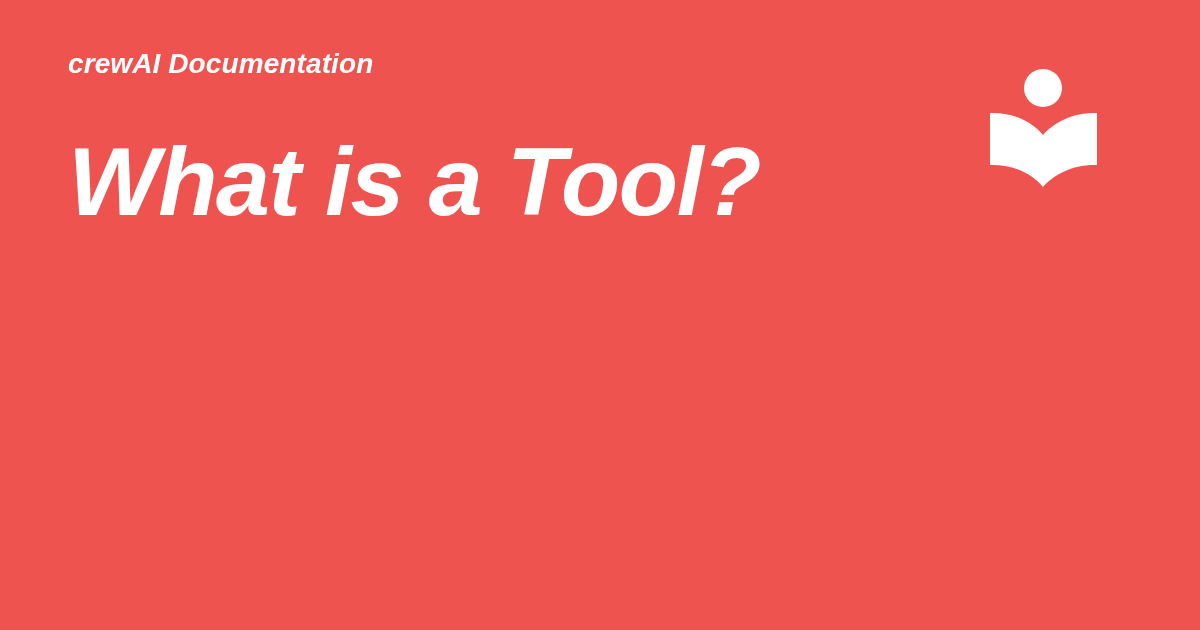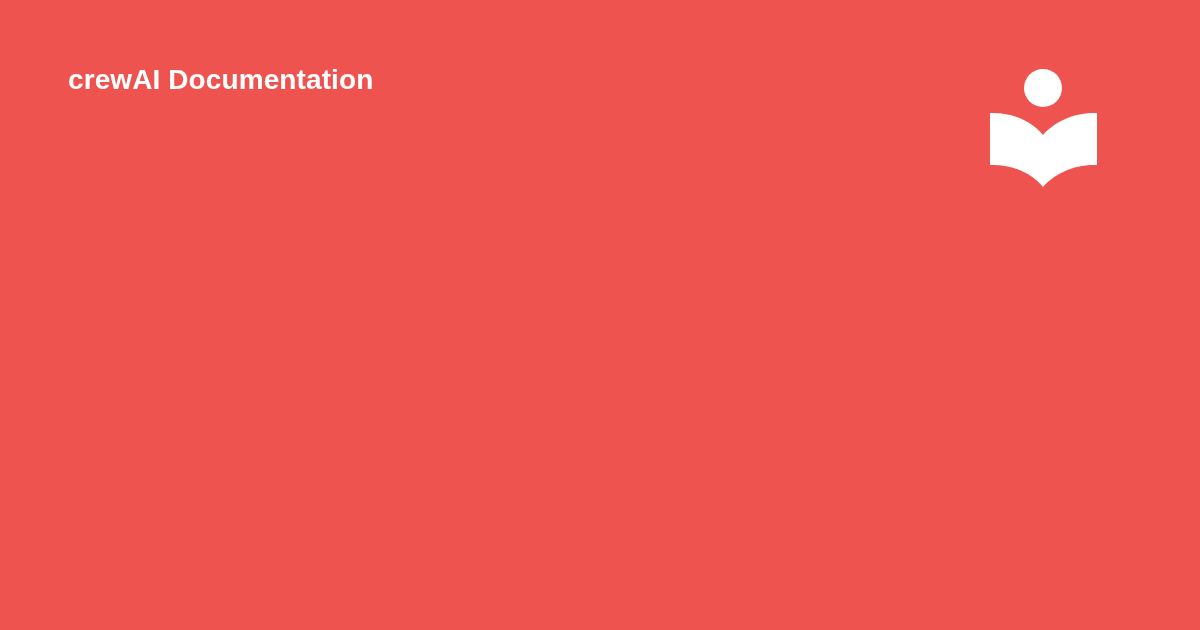--- a/index.html
+++ b/index.html
@@ -15,22 +15,23 @@
     overflow: hidden;
     background: #ef5350;
     font-family: "Liberation Sans", "DejaVu Sans", sans-serif;
     -webkit-font-smoothing: antialiased;
   }
 
   
   #text-block {
     position: absolute;
     left: 68px;
-    top: 62px;
+    top: 46px;
     width: 880px;
+    font-style: italic;
   }
 
   #eyebrow {
     margin: 0;
     color: #ffffff;
     font-size: 28px;
     font-weight: 700;
     line-height: 1.32;
     letter-spacing: 0.1px;
     white-space: nowrap;
@@ -63,20 +64,21 @@
   }
 </style>
 </head>
 <body>
 
 <div id="og-card">
 
   <div id="text-block">
     <p id="eyebrow">crewAI Documentation</p>
 
+    <h1 id="title">What is a Tool?</h1>
   </div>
 
   <div id="logo">
     <svg viewBox="0 0 120 132" xmlns="http://www.w3.org/2000/svg" aria-hidden="true">
 
       <circle cx="58" cy="26" r="19" fill="#ffffff"></circle>
 
       <path fill="#ffffff" d="M5 51
                C 28 50, 48 60, 58 73
                L 58 125

